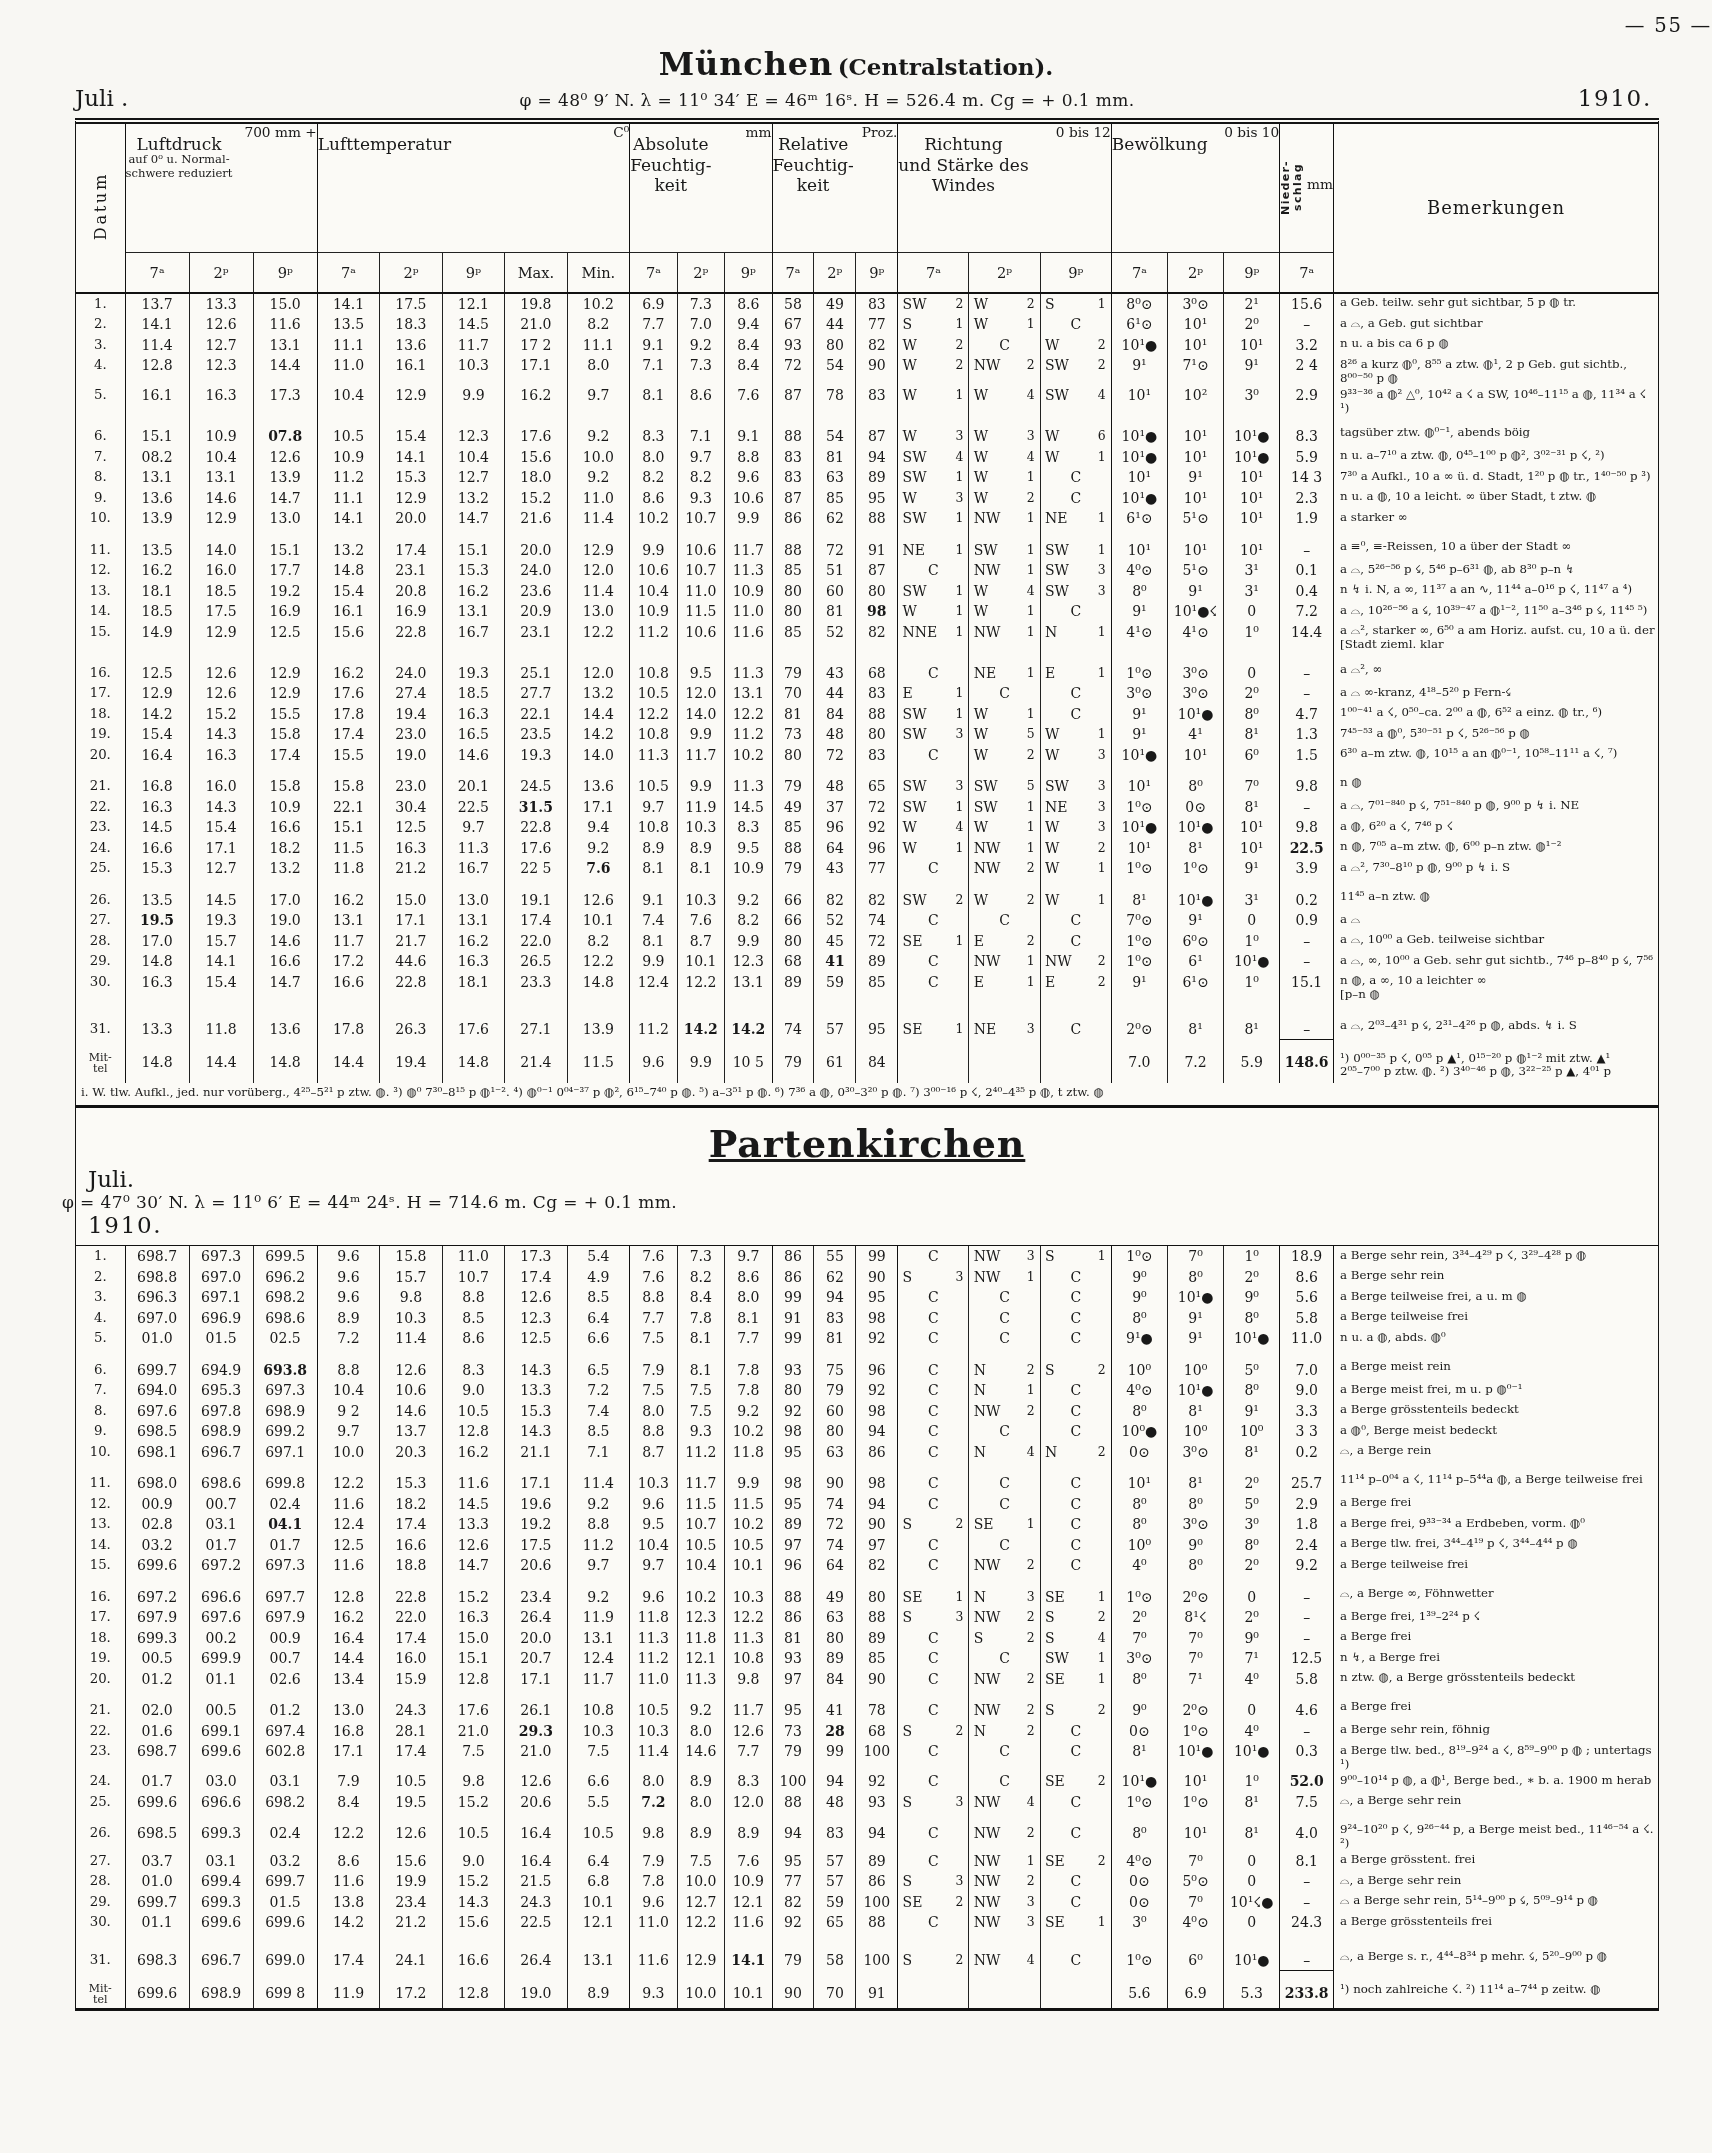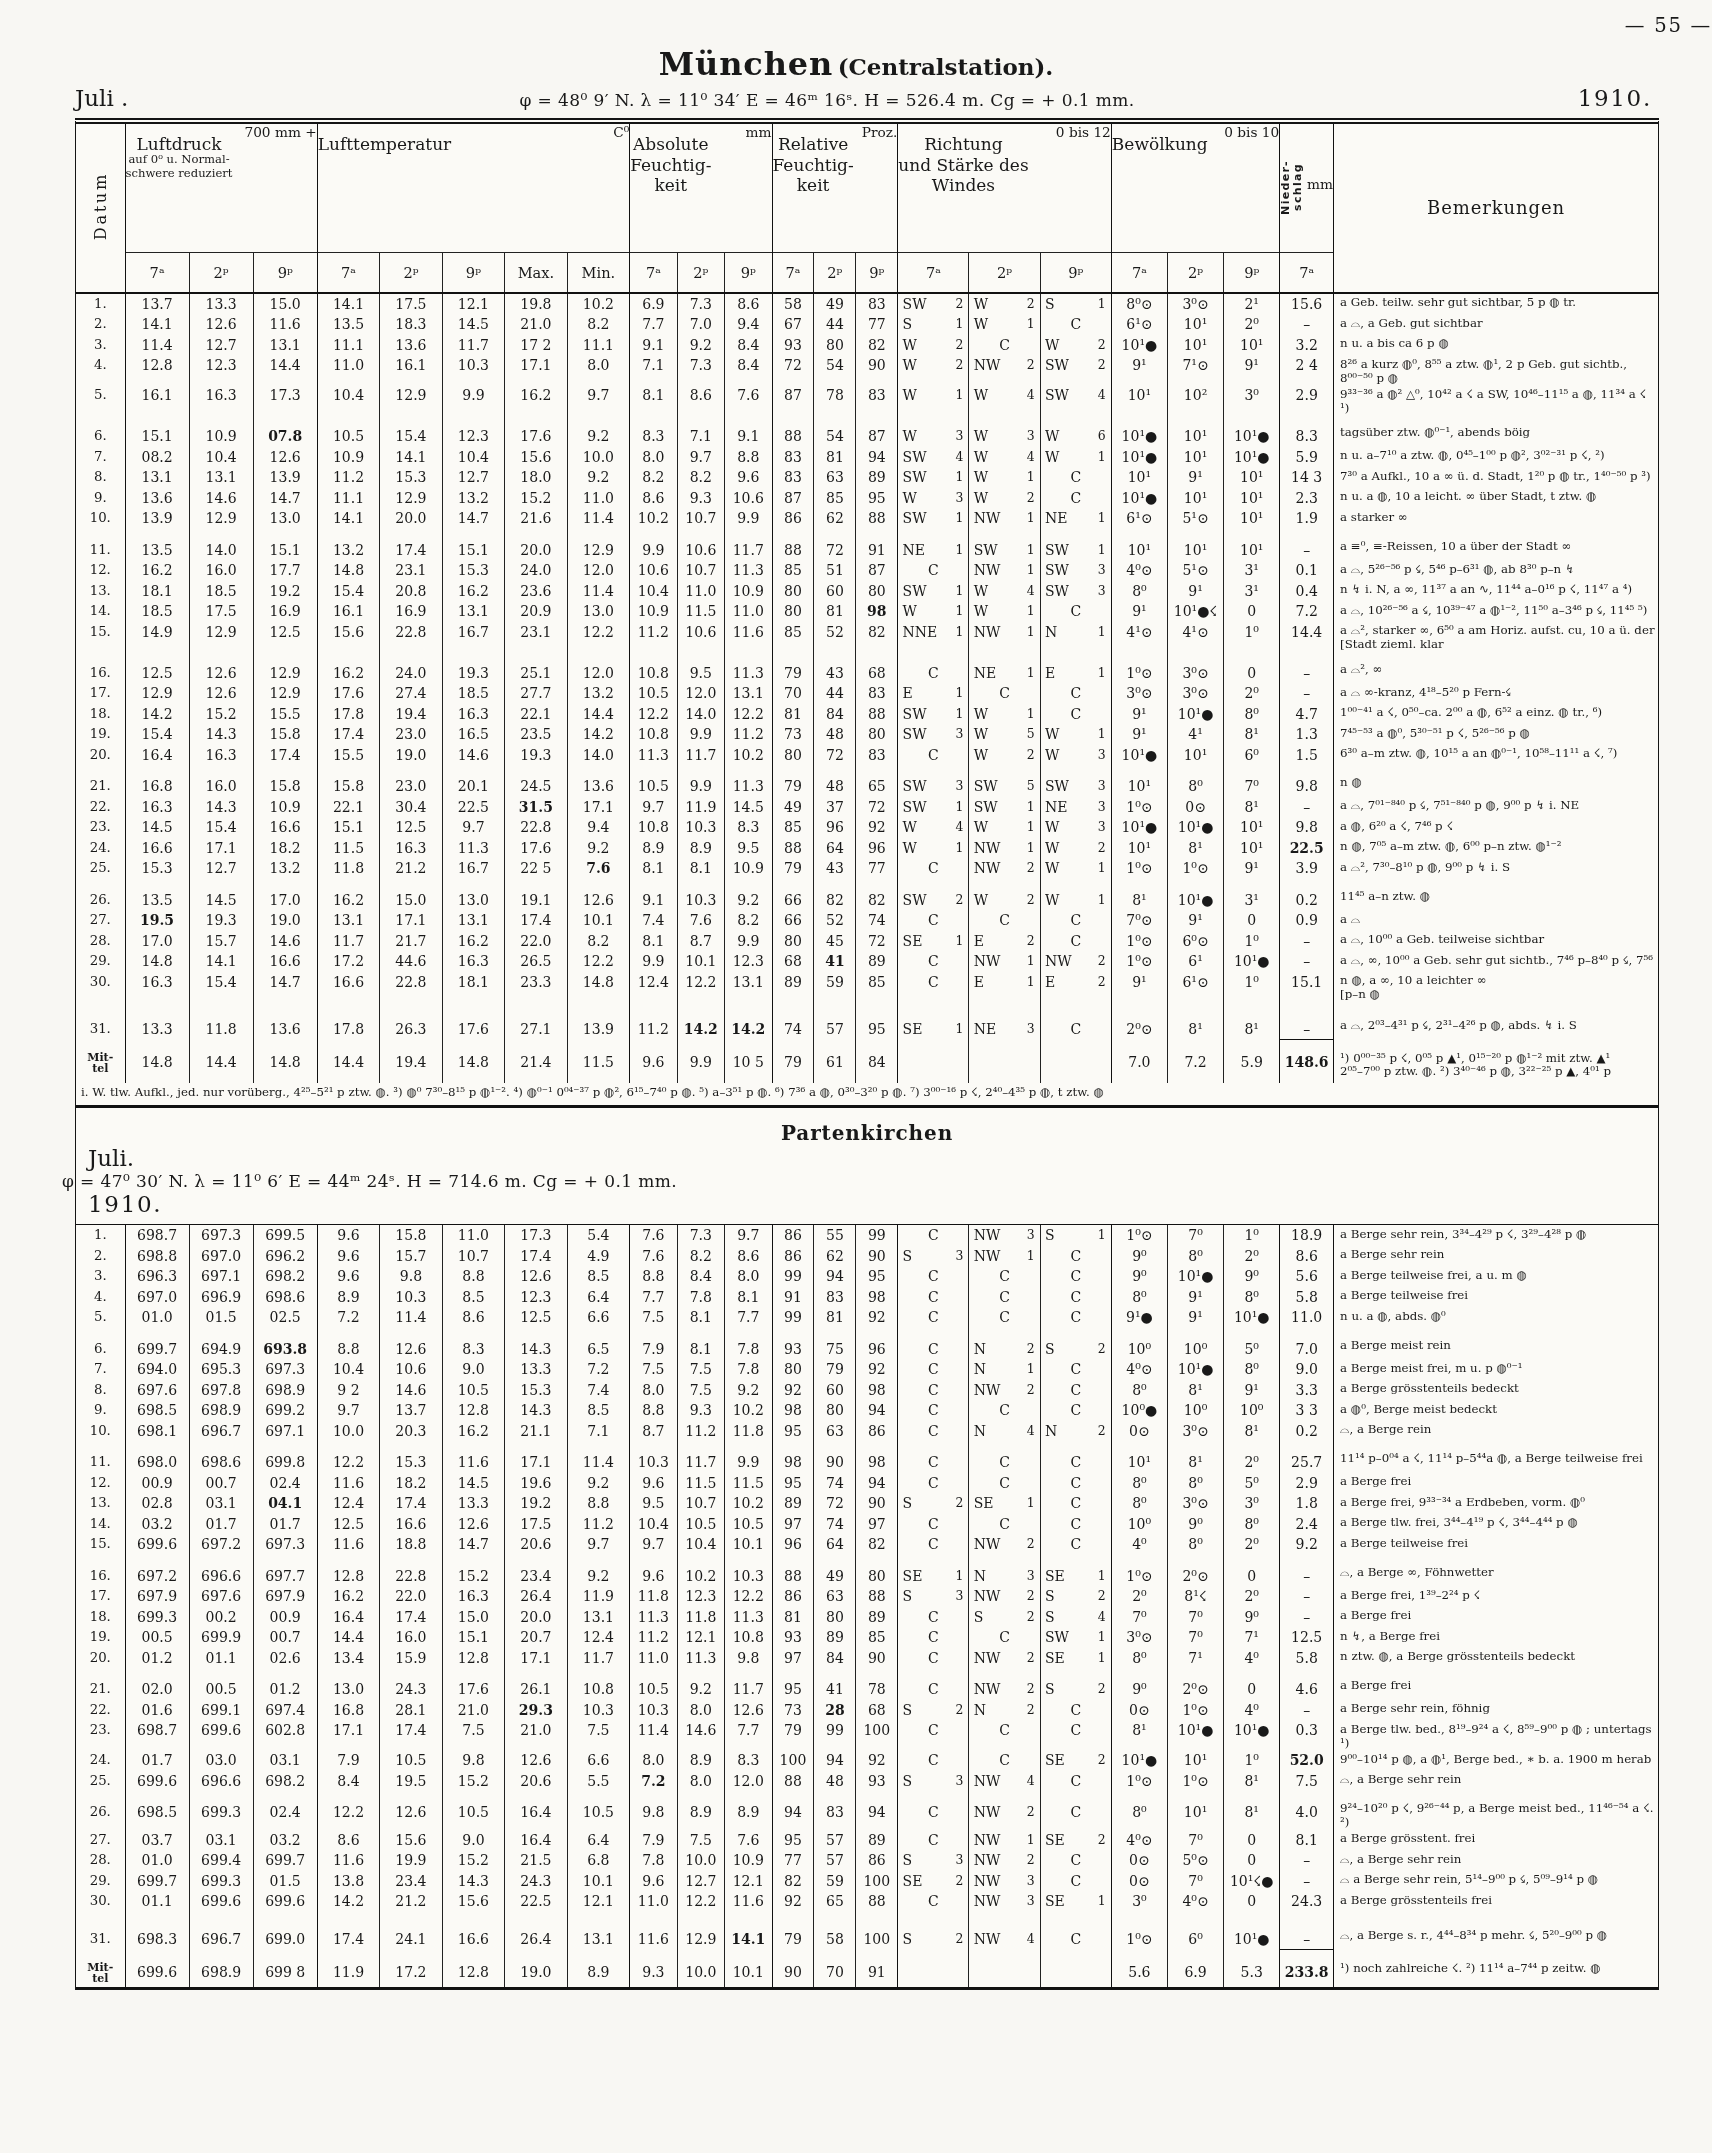--- a/index.html
+++ b/index.html
@@ -59,31 +59,31 @@
   }
   td.c-datum{font-size:13.3px;border-right:0;}
   td.c-bem{text-align:left;font-size:11.8px;line-height:13.7px;padding:2.6px 3.4px 0 6px;}
   td.c-ns{font-size:14px;}
   td.b{font-weight:bold;}
   .wd{float:left;padding-left:4.3px;}
   .wf{float:right;padding-right:5.1px;font-size:12.4px;}
   tr.gap td{padding-top:11px;}
   tr.gap2 td{padding-top:17px;}
   tr.mittel td{padding-top:12px;padding-bottom:3.4px;}
-  tr.mittel td.c-datum{font-size:11px;line-height:11px;font-weight:bold;}
+  tr.mittel td.c-datum{font-size:11px;line-height:11px;}
   tr.mittel td.sum{border-top:1.7px solid #111;font-weight:bold;}
   tr.footrow td{
     border-top:0;text-align:left;font-size:11.8px;line-height:13.7px;
     padding:3.4px 3.4px 5.1px 5.1px;white-space:normal;
   }
   .band{
     border-top:3.4px solid #111;border-bottom:1.7px solid #111;
     padding:5.1px 0 1.7px 0;
   }
-  .band .st-name{font-size:20px;}
+  .band .st-name{font-size:38px;text-decoration:underline;}
   .band .subhead{margin:0px 8.6px 5.1px 12px;flex-direction:column;}
   #t2{border-bottom:2.6px solid #111;}
   .caption{
     text-align:center;font-style:italic;font-size:17px;
     letter-spacing:3.4px;word-spacing:8.6px;padding:8.6px 0 10.3px 0;
   }
 </style>
 </head>
 <body>
 

